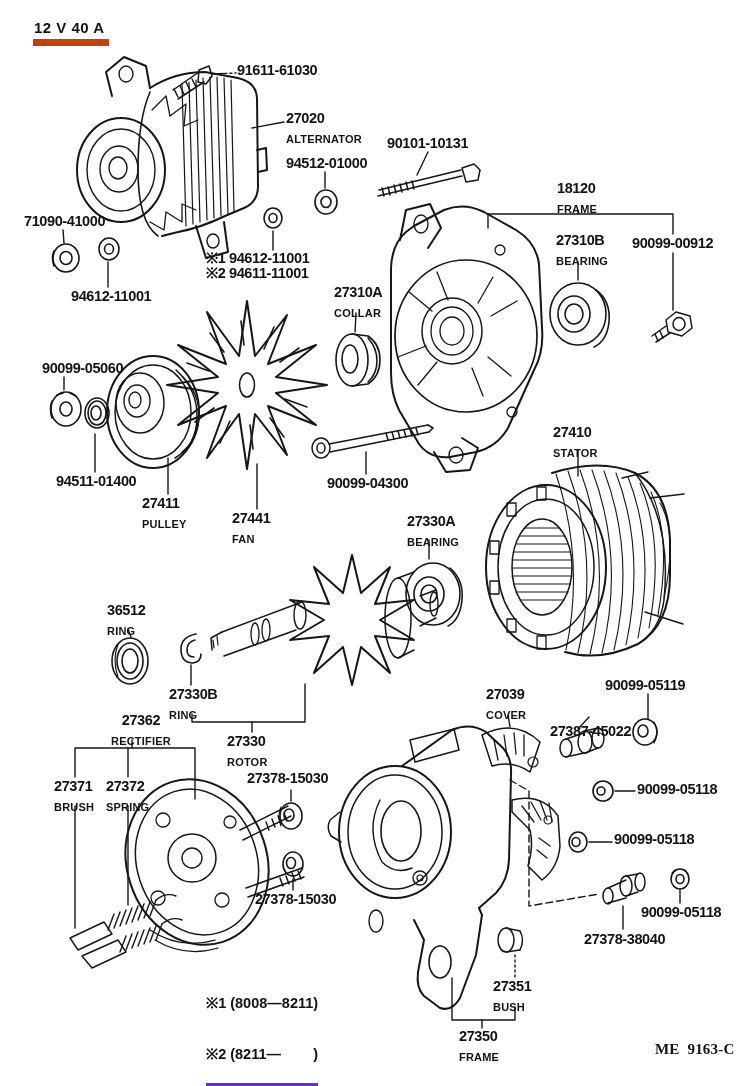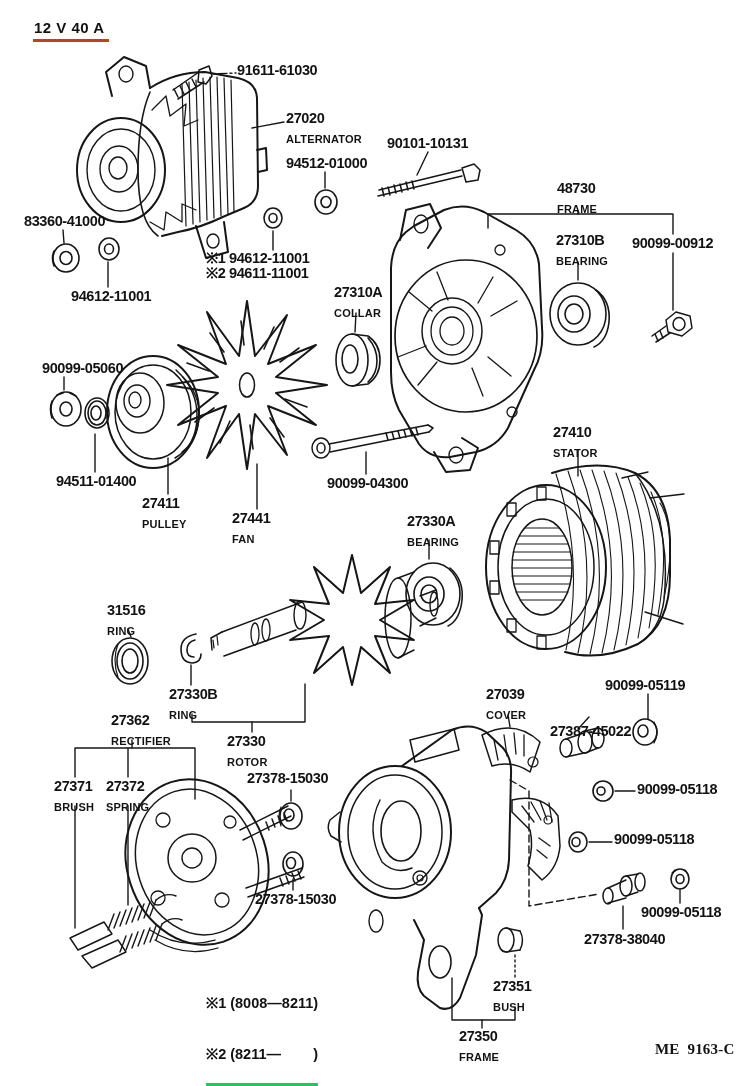--- a/index.html
+++ b/index.html
@@ -9,26 +9,26 @@
     background:#ffffff;color:#121212;
     font-family:"Liberation Sans", sans-serif;
   }
   svg.art{position:absolute;left:0;top:0;z-index:1;}
   .plabel{position:absolute;font-weight:700;white-space:nowrap;z-index:2;}
   .plabel .no{display:block;font-size:14.5px;line-height:15px;letter-spacing:-0.4px;}
   .plabel .sub{display:block;font-size:11px;line-height:11px;letter-spacing:0.2px;margin-top:8px;}
   #page-title{
     position:absolute;left:33px;top:19px;z-index:2;
     font-size:15px;font-weight:700;letter-spacing:0.5px;
-    border-bottom:3px solid #c2410c;padding:0 4px 3px 1px;white-space:pre;
+    border-bottom:7px solid #c2410c;padding:0 4px 3px 1px;white-space:pre;
   }
   #footnote{
     position:absolute;left:206px;top:961px;z-index:2;
     font-size:14.5px;font-weight:700;line-height:17px;white-space:pre;
-    border-bottom:3px solid #22c55e;padding-bottom:3px;
+    border-bottom:3px solid #6d28d9;padding-bottom:3px;
   }
   #doc-code{
     position:absolute;left:655px;top:1041px;z-index:2;
     font-size:15px;font-weight:700;white-space:pre;letter-spacing:0.2px;font-family:Liberation Serif, serif;
   }
 </style>
 </head>
 <body>
 
 <div id="page-title">12 V 40 A</div>
@@ -473,32 +473,32 @@
       <span class="no">27020</span>
       <span class="sub">ALTERNATOR</span>
     </div>
     <div class="plabel" style="left: 286px; top: 156px;">
       <span class="no">94512-01000</span>
     </div>
     <div class="plabel" style="left: 387px; top: 136px;">
       <span class="no">90101-10131</span>
     </div>
     <div class="plabel" style="left: 557px; top: 181px;">
-      <span class="no">48730</span>
+      <span class="no">18120</span>
       <span class="sub">FRAME</span>
     </div>
     <div class="plabel" style="left: 556px; top: 233px;">
       <span class="no">27310B</span>
       <span class="sub">BEARING</span>
     </div>
     <div class="plabel" style="left: 632px; top: 236px;">
       <span class="no">90099-00912</span>
     </div>
     <div class="plabel" style="left: 24px; top: 214px;">
-      <span class="no">83360-41000</span>
+      <span class="no">71090-41000</span>
     </div>
     <div class="plabel" style="left: 206px; top: 251px;">
       <span class="no">※1 94612-11001</span>
       <span class="no">※2 94611-11001</span>
     </div>
     <div class="plabel" style="left: 71px; top: 289px;">
       <span class="no">94612-11001</span>
     </div>
     <div class="plabel" style="left: 334px; top: 285px;">
       <span class="no">27310A</span>
@@ -523,28 +523,28 @@
     </div>
     <div class="plabel" style="left: 553px; top: 425px;">
       <span class="no">27410</span>
       <span class="sub">STATOR</span>
     </div>
     <div class="plabel" style="left: 407px; top: 514px;">
       <span class="no">27330A</span>
       <span class="sub">BEARING</span>
     </div>
     <div class="plabel" style="left: 107px; top: 603px;">
-      <span class="no">31516</span>
+      <span class="no">36512</span>
       <span class="sub">RING</span>
     </div>
     <div class="plabel" style="left: 169px; top: 687px;">
       <span class="no">27330B</span>
       <span class="sub">RING</span>
     </div>
-    <div class="plabel" style="left: 111px; top: 713px;">
+    <div class="plabel" style="left: 111px; top: 713px; text-align: center;">
       <span class="no">27362</span>
       <span class="sub">RECTIFIER</span>
     </div>
     <div class="plabel" style="left: 227px; top: 734px;">
       <span class="no">27330</span>
       <span class="sub">ROTOR</span>
     </div>
     <div class="plabel" style="left: 54px; top: 779px;">
       <span class="no">27371</span>
       <span class="sub">BRUSH</span>

